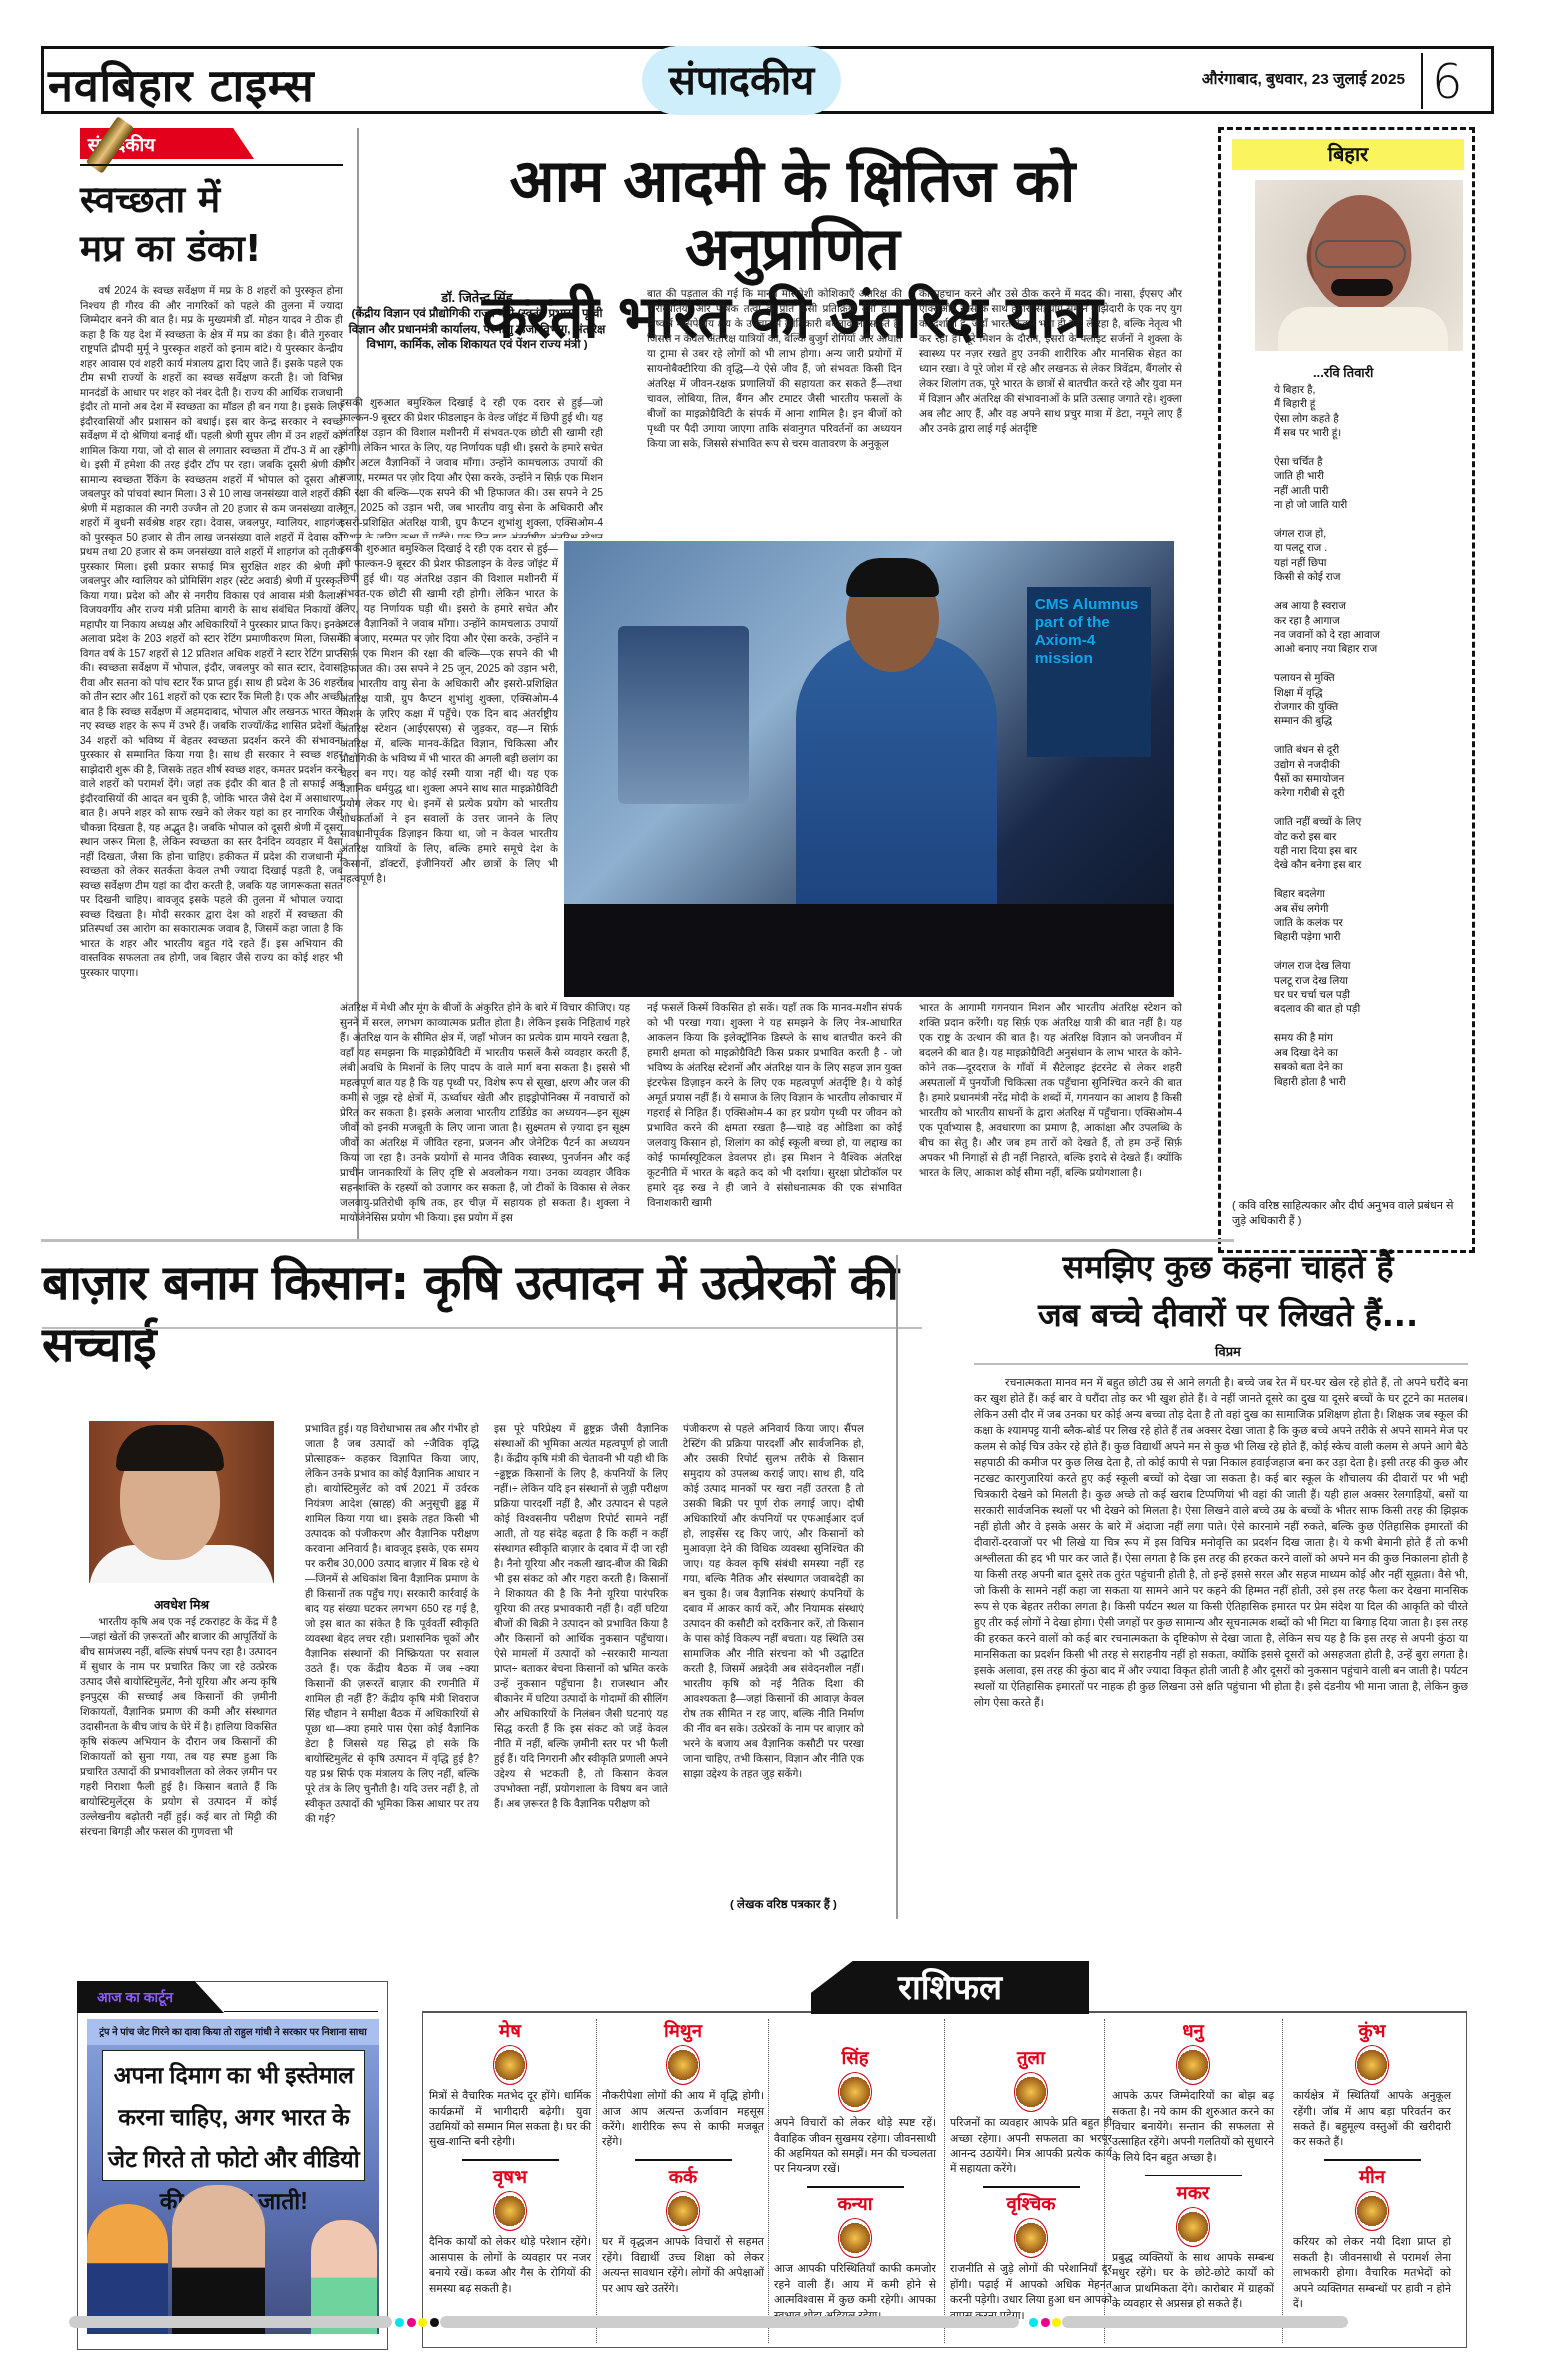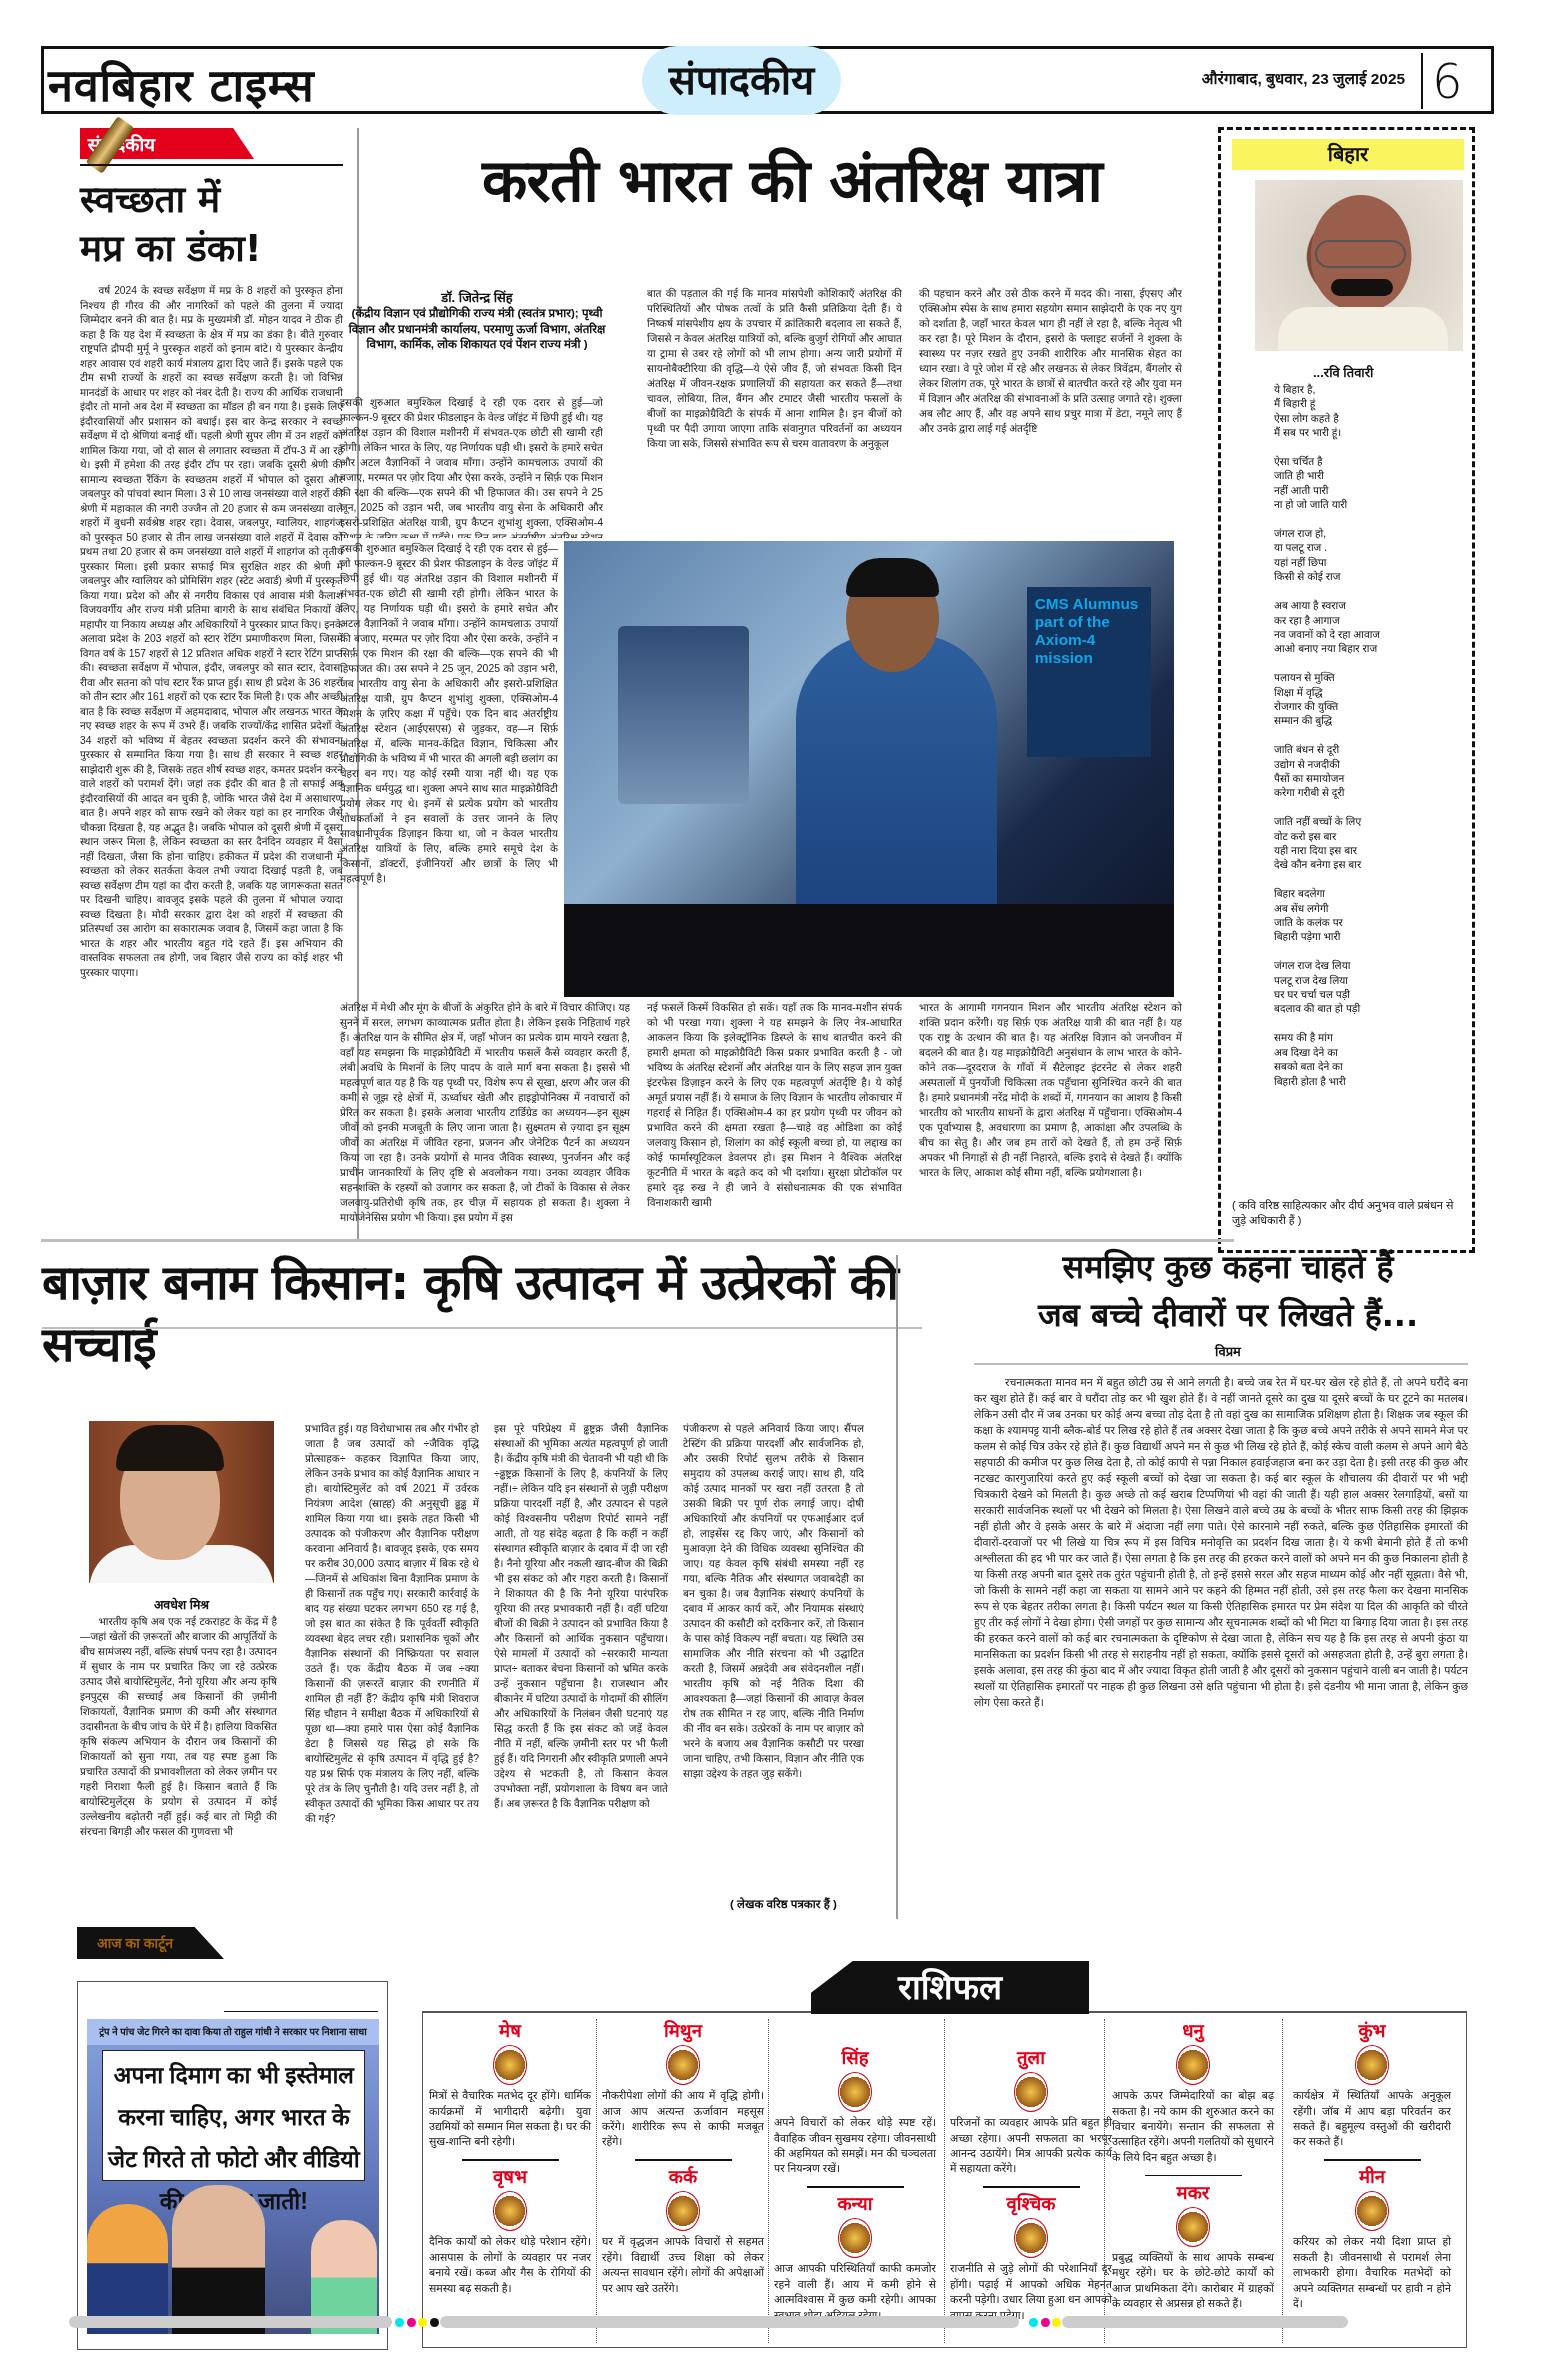--- a/index.html
+++ b/index.html
@@ -39,21 +39,21 @@
 .grey-rule{height:3.1px;background:#bdbdbd}
 .agri-head{left:42px;top:1251px;width:876px;font-size:48px;font-weight:bold;line-height:62px;font-family:"DejaVu Sans",sans-serif;letter-spacing:-0.8px}
 .agri-photo{left:89px;top:1421px;width:185px;height:162px;background:linear-gradient(90deg,#7d3f25,#a55a34 50%,#6a341d);overflow:hidden}
 .agri-face{position:absolute;left:31px;top:11.6px;width:100px;height:127px;background:#d7ad8e;border-radius:50% 50% 45% 45%}
 .agri-hair{position:absolute;left:27px;top:3.9px;width:108px;height:46px;background:#1a1411;border-radius:54px 54px 7.7px 7.7px}
 .agri-shirt{position:absolute;left:0;top:124px;width:185px;height:46px;background:#f6f6f6;border-radius:46px 46px 0 0}
 .agri-author{left:89px;top:1596px;width:185px;text-align:center;font-size:12.4px;font-weight:bold}
 .wall-head{left:977px;top:1243px;width:502px;text-align:center;font-size:32px;font-weight:bold;line-height:48px;font-family:"DejaVu Sans",sans-serif}
 .wall-author{left:977px;top:1342px;width:502px;text-align:center;font-size:13px;font-weight:bold}
 .cartoon-box{left:77px;top:1981px;width:311px;height:369px;border:1.5px solid #555}
-.cartoon-tag{left:77px;top:1927px;width:147px;height:32px;background:#111;color:#a16207;font-size:14px;font-weight:bold;padding:6.2px 20px;clip-path:polygon(0 0,80% 0,100% 100%,0 100%)}
+.cartoon-tag{left:77px;top:1981px;width:147px;height:32px;background:#111;color:#8b5cf6;font-size:14px;font-weight:bold;padding:6.2px 20px;clip-path:polygon(0 0,80% 0,100% 100%,0 100%)}
 .cartoon-img{left:87px;top:2019px;width:292px;height:315px;background:linear-gradient(180deg,#8aa4de 0%,#5e74b8 55%,#414e7e 100%);overflow:hidden}
 .cartoon-caption{position:absolute;left:0;top:0;width:292px;height:26px;font-size:9.7px;font-weight:bold;color:#111;text-align:center;line-height:26px;background:#a9bff0}
 .speech{position:absolute;left:15.4px;top:31px;width:263px;height:131px;background:#fff;border:1.2px solid #222;font-size:23px;font-weight:bold;line-height:42px;text-align:center;padding:3.1px 4.6px;color:#111}
 .ch-trump{position:absolute;left:0;top:185px;width:81px;height:130px;background:linear-gradient(180deg,#f1a443 0%,#f1a443 45%,#233a7d 46%,#233a7d 100%);border-radius:39px 39px 0 0}
 .ch-rahul{position:absolute;left:85px;top:166px;width:93px;height:149px;background:linear-gradient(180deg,#e0b79b 0%,#e0b79b 55%,#101010 56%);border-radius:42px 42px 0 0}
 .ch-man{position:absolute;left:224px;top:201px;width:66px;height:114px;background:linear-gradient(180deg,#f0c7b0 0%,#f0c7b0 50%,#6fd39e 51%);border-radius:31px 31px 0 0}
 .rashi-box{left:422px;top:2011px;width:1045px;height:337px;border:1.5px solid #555;border-top:none}
 .rashi-rule{left:422px;top:2011px;width:1045px;height:1.5px;background:#555}
 .rashi-tag{left:811px;top:1961px;width:278px;height:53px;background:#111;color:#fff;font-size:34px;font-weight:bold;text-align:center;line-height:53px;clip-path:polygon(0 60%,15% 0,100% 0,100% 100%,0 100%)}
 .rcol{position:absolute;top:2019px;width:162px}
@@ -79,20 +79,21 @@
 <div class="abs pen"></div>
 <div class="abs tag-rule"></div>
 <div class="abs ed-head">
   <div>स्वच्छता में</div>
   <div>मप्र का डंका!</div>
 </div>
 <div class="abs col-text" style="left:80px;top:284px;width:263px;height:942px;overflow:hidden;font-size:10.3px;line-height:14.5px;text-indent:18.5px">वर्ष 2024 के स्वच्छ सर्वेक्षण में मप्र के 8 शहरों को पुरस्कृत होना निश्चय ही गौरव की और नागरिकों को पहले की तुलना में ज्यादा जिम्मेदार बनने की बात है। मप्र के मुख्यमंत्री डॉ. मोहन यादव ने ठीक ही कहा है कि यह देश में स्वच्छता के क्षेत्र में मप्र का डंका है। बीते गुरुवार राष्ट्रपति द्रौपदी मुर्मू ने पुरस्कृत शहरों को इनाम बांटे। ये पुरस्कार केन्द्रीय शहर आवास एवं शहरी कार्य मंत्रालय द्वारा दिए जाते हैं। इसके पहले एक टीम सभी राज्यों के शहरों का स्वच्छ सर्वेक्षण करती है। जो विभिन्न मानदंडों के आधार पर शहर को नंबर देती है। राज्य की आर्थिक राजधानी इंदौर तो मानो अब देश में स्वच्छता का मॉडल ही बन गया है। इसके लिए इंदौरवासियों और प्रशासन को बधाई। इस बार केन्द्र सरकार ने स्वच्छ सर्वेक्षण में दो श्रेणियां बनाई थीं। पहली श्रेणी सुपर लीग में उन शहरों को शामिल किया गया, जो दो साल से लगातार स्वच्छता में टॉप-3 में आ रहे थे। इसी में हमेशा की तरह इंदौर टॉप पर रहा। जबकि दूसरी श्रेणी की सामान्य स्वच्छता रैंकिंग के स्वच्छतम शहरों में भोपाल को दूसरा और जबलपुर को पांचवां स्थान मिला। 3 से 10 लाख जनसंख्या वाले शहरों की श्रेणी में महाकाल की नगरी उज्जैन तो 20 हजार से कम जनसंख्या वाले शहरों में बुधनी सर्वश्रेष्ठ शहर रहा। देवास, जबलपुर, ग्वालियर, शाहगंज को पुरस्कृत 50 हजार से तीन लाख जनसंख्या वाले शहरों में देवास को प्रथम तथा 20 हजार से कम जनसंख्या वाले शहरों में शाहगंज को तृतीय पुरस्कार मिला। इसी प्रकार सफाई मित्र सुरक्षित शहर की श्रेणी में जबलपुर और ग्वालियर को प्रोमिसिंग शहर (स्टेट अवार्ड) श्रेणी में पुरस्कृत किया गया। प्रदेश को और से नगरीय विकास एवं आवास मंत्री कैलाश विजयवर्गीय और राज्य मंत्री प्रतिमा बागरी के साथ संबंधित निकायों के महापौर या निकाय अध्यक्ष और अधिकारियों ने पुरस्कार प्राप्त किए। इनके अलावा प्रदेश के 203 शहरों को स्टार रेटिंग प्रमाणीकरण मिला, जिसमें विगत वर्ष के 157 शहरों से 12 प्रतिशत अधिक शहरों ने स्टार रेटिंग प्राप्त की। स्वच्छता सर्वेक्षण में भोपाल, इंदौर, जबलपुर को सात स्टार, देवास, रीवा और सतना को पांच स्टार रैंक प्राप्त हुई। साथ ही प्रदेश के 36 शहरों को तीन स्टार और 161 शहरों को एक स्टार रैंक मिली है। एक और अच्छी बात है कि स्वच्छ सर्वेक्षण में अहमदाबाद, भोपाल और लखनऊ भारत के नए स्वच्छ शहर के रूप में उभरे हैं। जबकि राज्यों/केंद्र शासित प्रदेशों के 34 शहरों को भविष्य में बेहतर स्वच्छता प्रदर्शन करने की संभावना पुरस्कार से सम्मानित किया गया है। साथ ही सरकार ने स्वच्छ शहर साझेदारी शुरू की है, जिसके तहत शीर्ष स्वच्छ शहर, कमतर प्रदर्शन करने वाले शहरों को परामर्श देंगे। जहां तक इंदौर की बात है तो सफाई अब इंदौरवासियों की आदत बन चुकी है, जोकि भारत जैसे देश में असाधारण बात है। अपने शहर को साफ रखने को लेकर यहां का हर नागरिक जैसे चौकन्ना दिखता है, यह अद्भुत है। जबकि भोपाल को दूसरी श्रेणी में दूसरा स्थान जरूर मिला है, लेकिन स्वच्छता का स्तर दैनंदिन व्यवहार में वैसा नहीं दिखता, जैसा कि होना चाहिए। हकीकत में प्रदेश की राजधानी में स्वच्छता को लेकर सतर्कता केवल तभी ज्यादा दिखाई पड़ती है, जब स्वच्छ सर्वेक्षण टीम यहां का दौरा करती है, जबकि यह जागरूकता सतत पर दिखनी चाहिए। बावजूद इसके पहले की तुलना में भोपाल ज्यादा स्वच्छ दिखता है। मोदी सरकार द्वारा देश को शहरों में स्वच्छता की प्रतिस्पर्धा उस आरोग का सकारात्मक जवाब है, जिसमें कहा जाता है कि भारत के शहर और भारतीय बहुत गंदे रहते हैं। इस अभियान की वास्तविक सफलता तब होगी, जब बिहार जैसे राज्य का कोई शहर भी पुरस्कार पाएगा।</div>
 <div class="abs vrule" style="left:357px;top:128px;height:1112px"></div>
 
 <div class="abs main-head">
+  <div>आम आदमी के क्षितिज को अनुप्राणित</div>
   <div>करती  भारत की अंतरिक्ष यात्रा</div>
 </div>
 <div class="abs byline">
   <div style="font-size:13px">डॉ. जितेन्द्र सिंह</div>
   <div>(केंद्रीय विज्ञान एवं प्रौद्योगिकी राज्य मंत्री (स्वतंत्र प्रभार); पृथ्वी विज्ञान और प्रधानमंत्री कार्यालय, परमाणु ऊर्जा विभाग, अंतरिक्ष विभाग, कार्मिक, लोक शिकायत एवं पेंशन राज्य मंत्री )</div>
 </div>
 <div class="abs col-text" style="left:340px;top:395px;width:263px;height:143px;overflow:hidden">इसकी शुरुआत बमुश्किल दिखाई दे रही एक दरार से हुई—जो फाल्कन-9 बूस्टर की प्रेशर फीडलाइन के वेल्ड जॉइंट में छिपी हुई थी। यह अंतरिक्ष उड़ान की विशाल मशीनरी में संभवत-एक छोटी सी खामी रही होगी। लेकिन भारत के लिए, यह निर्णायक घड़ी थी। इसरो के हमारे सचेत और अटल वैज्ञानिकों ने जवाब माँगा। उन्होंने कामचलाऊ उपायों की बजाए, मरम्मत पर ज़ोर दिया और ऐसा करके, उन्होंने न सिर्फ़ एक मिशन की रक्षा की बल्कि—एक सपने की भी हिफाजत की। उस सपने ने 25 जून, 2025 को उड़ान भरी, जब भारतीय वायु सेना के अधिकारी और इसरो-प्रशिक्षित अंतरिक्ष यात्री, ग्रुप कैप्टन शुभांशु शुक्ला, एक्सिओम-4 मिशन के ज़रिए कक्षा में पहुँचे। एक दिन बाद अंतर्राष्ट्रीय अंतरिक्ष स्टेशन (आईएसएस) से जुड़कर, वह—न सिर्फ़ अंतरिक्ष में, बल्कि मानव-केंद्रित विज्ञान, चिकित्सा और प्रौद्योगिकी के भविष्य में भी भारत की अगली बड़ी छलांग का चेहरा बन गए। यह कोई रस्मी यात्रा नहीं थी। यह एक वैज्ञानिक धर्मयुद्ध था। शुक्ला अपने साथ सात माइक्रोग्रैविटी प्रयोग लेकर गए थे। इनमें से प्रत्येक प्रयोग को भारतीय शोधकर्ताओं ने इन सवालों के उत्तर जानने के लिए सावधानीपूर्वक डिज़ाइन किया था, जो न केवल भारतीय अंतरिक्ष यात्रियों के लिए, बल्कि हमारे समूचे देश के किसानों, डॉक्टरों, इंजीनियरों और छात्रों के लिए भी महत्वपूर्ण है।</div>
 <div class="abs col-text" style="left:340px;top:541px;width:218px;height:456px;overflow:hidden">इसकी शुरुआत बमुश्किल दिखाई दे रही एक दरार से हुई—जो फाल्कन-9 बूस्टर की प्रेशर फीडलाइन के वेल्ड जॉइंट में छिपी हुई थी। यह अंतरिक्ष उड़ान की विशाल मशीनरी में संभवत-एक छोटी सी खामी रही होगी। लेकिन भारत के लिए, यह निर्णायक घड़ी थी। इसरो के हमारे सचेत और अटल वैज्ञानिकों ने जवाब माँगा। उन्होंने कामचलाऊ उपायों की बजाए, मरम्मत पर ज़ोर दिया और ऐसा करके, उन्होंने न सिर्फ़ एक मिशन की रक्षा की बल्कि—एक सपने की भी हिफाजत की। उस सपने ने 25 जून, 2025 को उड़ान भरी, जब भारतीय वायु सेना के अधिकारी और इसरो-प्रशिक्षित अंतरिक्ष यात्री, ग्रुप कैप्टन शुभांशु शुक्ला, एक्सिओम-4 मिशन के ज़रिए कक्षा में पहुँचे। एक दिन बाद अंतर्राष्ट्रीय अंतरिक्ष स्टेशन (आईएसएस) से जुड़कर, वह—न सिर्फ़ अंतरिक्ष में, बल्कि मानव-केंद्रित विज्ञान, चिकित्सा और प्रौद्योगिकी के भविष्य में भी भारत की अगली बड़ी छलांग का चेहरा बन गए। यह कोई रस्मी यात्रा नहीं थी। यह एक वैज्ञानिक धर्मयुद्ध था। शुक्ला अपने साथ सात माइक्रोग्रैविटी प्रयोग लेकर गए थे। इनमें से प्रत्येक प्रयोग को भारतीय शोधकर्ताओं ने इन सवालों के उत्तर जानने के लिए सावधानीपूर्वक डिज़ाइन किया था, जो न केवल भारतीय अंतरिक्ष यात्रियों के लिए, बल्कि हमारे समूचे देश के किसानों, डॉक्टरों, इंजीनियरों और छात्रों के लिए भी महत्वपूर्ण है।</div>
 <div class="abs col-text" style="left:647px;top:286px;width:255px;height:251px;overflow:hidden">बात की पड़ताल की गई कि मानव मांसपेशी कोशिकाएँ अंतरिक्ष की परिस्थितियों और पोषक तत्वों के प्रति कैसी प्रतिक्रिया देती हैं। ये निष्कर्ष मांसपेशीय क्षय के उपचार में क्रांतिकारी बदलाव ला सकते हैं, जिससे न केवल अंतरिक्ष यात्रियों को, बल्कि बुजुर्ग रोगियों और आघात या ट्रामा से उबर रहे लोगों को भी लाभ होगा। अन्य जारी प्रयोगों में सायनोबैक्टीरिया की वृद्धि—ये ऐसे जीव हैं, जो संभवतः किसी दिन अंतरिक्ष में जीवन-रक्षक प्रणालियों की सहायता कर सकते हैं—तथा चावल, लोबिया, तिल, बैंगन और टमाटर जैसी भारतीय फसलों के बीजों का माइक्रोग्रैविटी के संपर्क में आना शामिल है। इन बीजों को पृथ्वी पर पैदी उगाया जाएगा ताकि संवानुगत परिवर्तनों का अध्ययन किया जा सके, जिससे संभावित रूप से चरम वातावरण के अनुकूल</div>
 <div class="abs col-text" style="left:919px;top:286px;width:263px;height:251px;overflow:hidden">की पहचान करने और उसे ठीक करने में मदद की। नासा, ईएसए और एक्सिओम स्पेस के साथ हमारा सहयोग समान साझेदारी के एक नए युग को दर्शाता है, जहाँ भारत केवल भाग ही नहीं ले रहा है, बल्कि नेतृत्व भी कर रहा है। पूरे मिशन के दौरान, इसरो के फ्लाइट सर्जनों ने शुक्ला के स्वास्थ्य पर नज़र रखते हुए उनकी शारीरिक और मानसिक सेहत का ध्यान रखा। वे पूरे जोश में रहे और लखनऊ से लेकर त्रिवेंद्रम, बैंगलोर से लेकर शिलांग तक, पूरे भारत के छात्रों से बातचीत करते रहे और युवा मन में विज्ञान और अंतरिक्ष की संभावनाओं के प्रति उत्साह जगाते रहे। शुक्ला अब लौट आए हैं, और वह अपने साथ प्रचुर मात्रा में डेटा, नमूने लाए हैं और उनके द्वारा लाई गई अंतर्दृष्टि</div>

